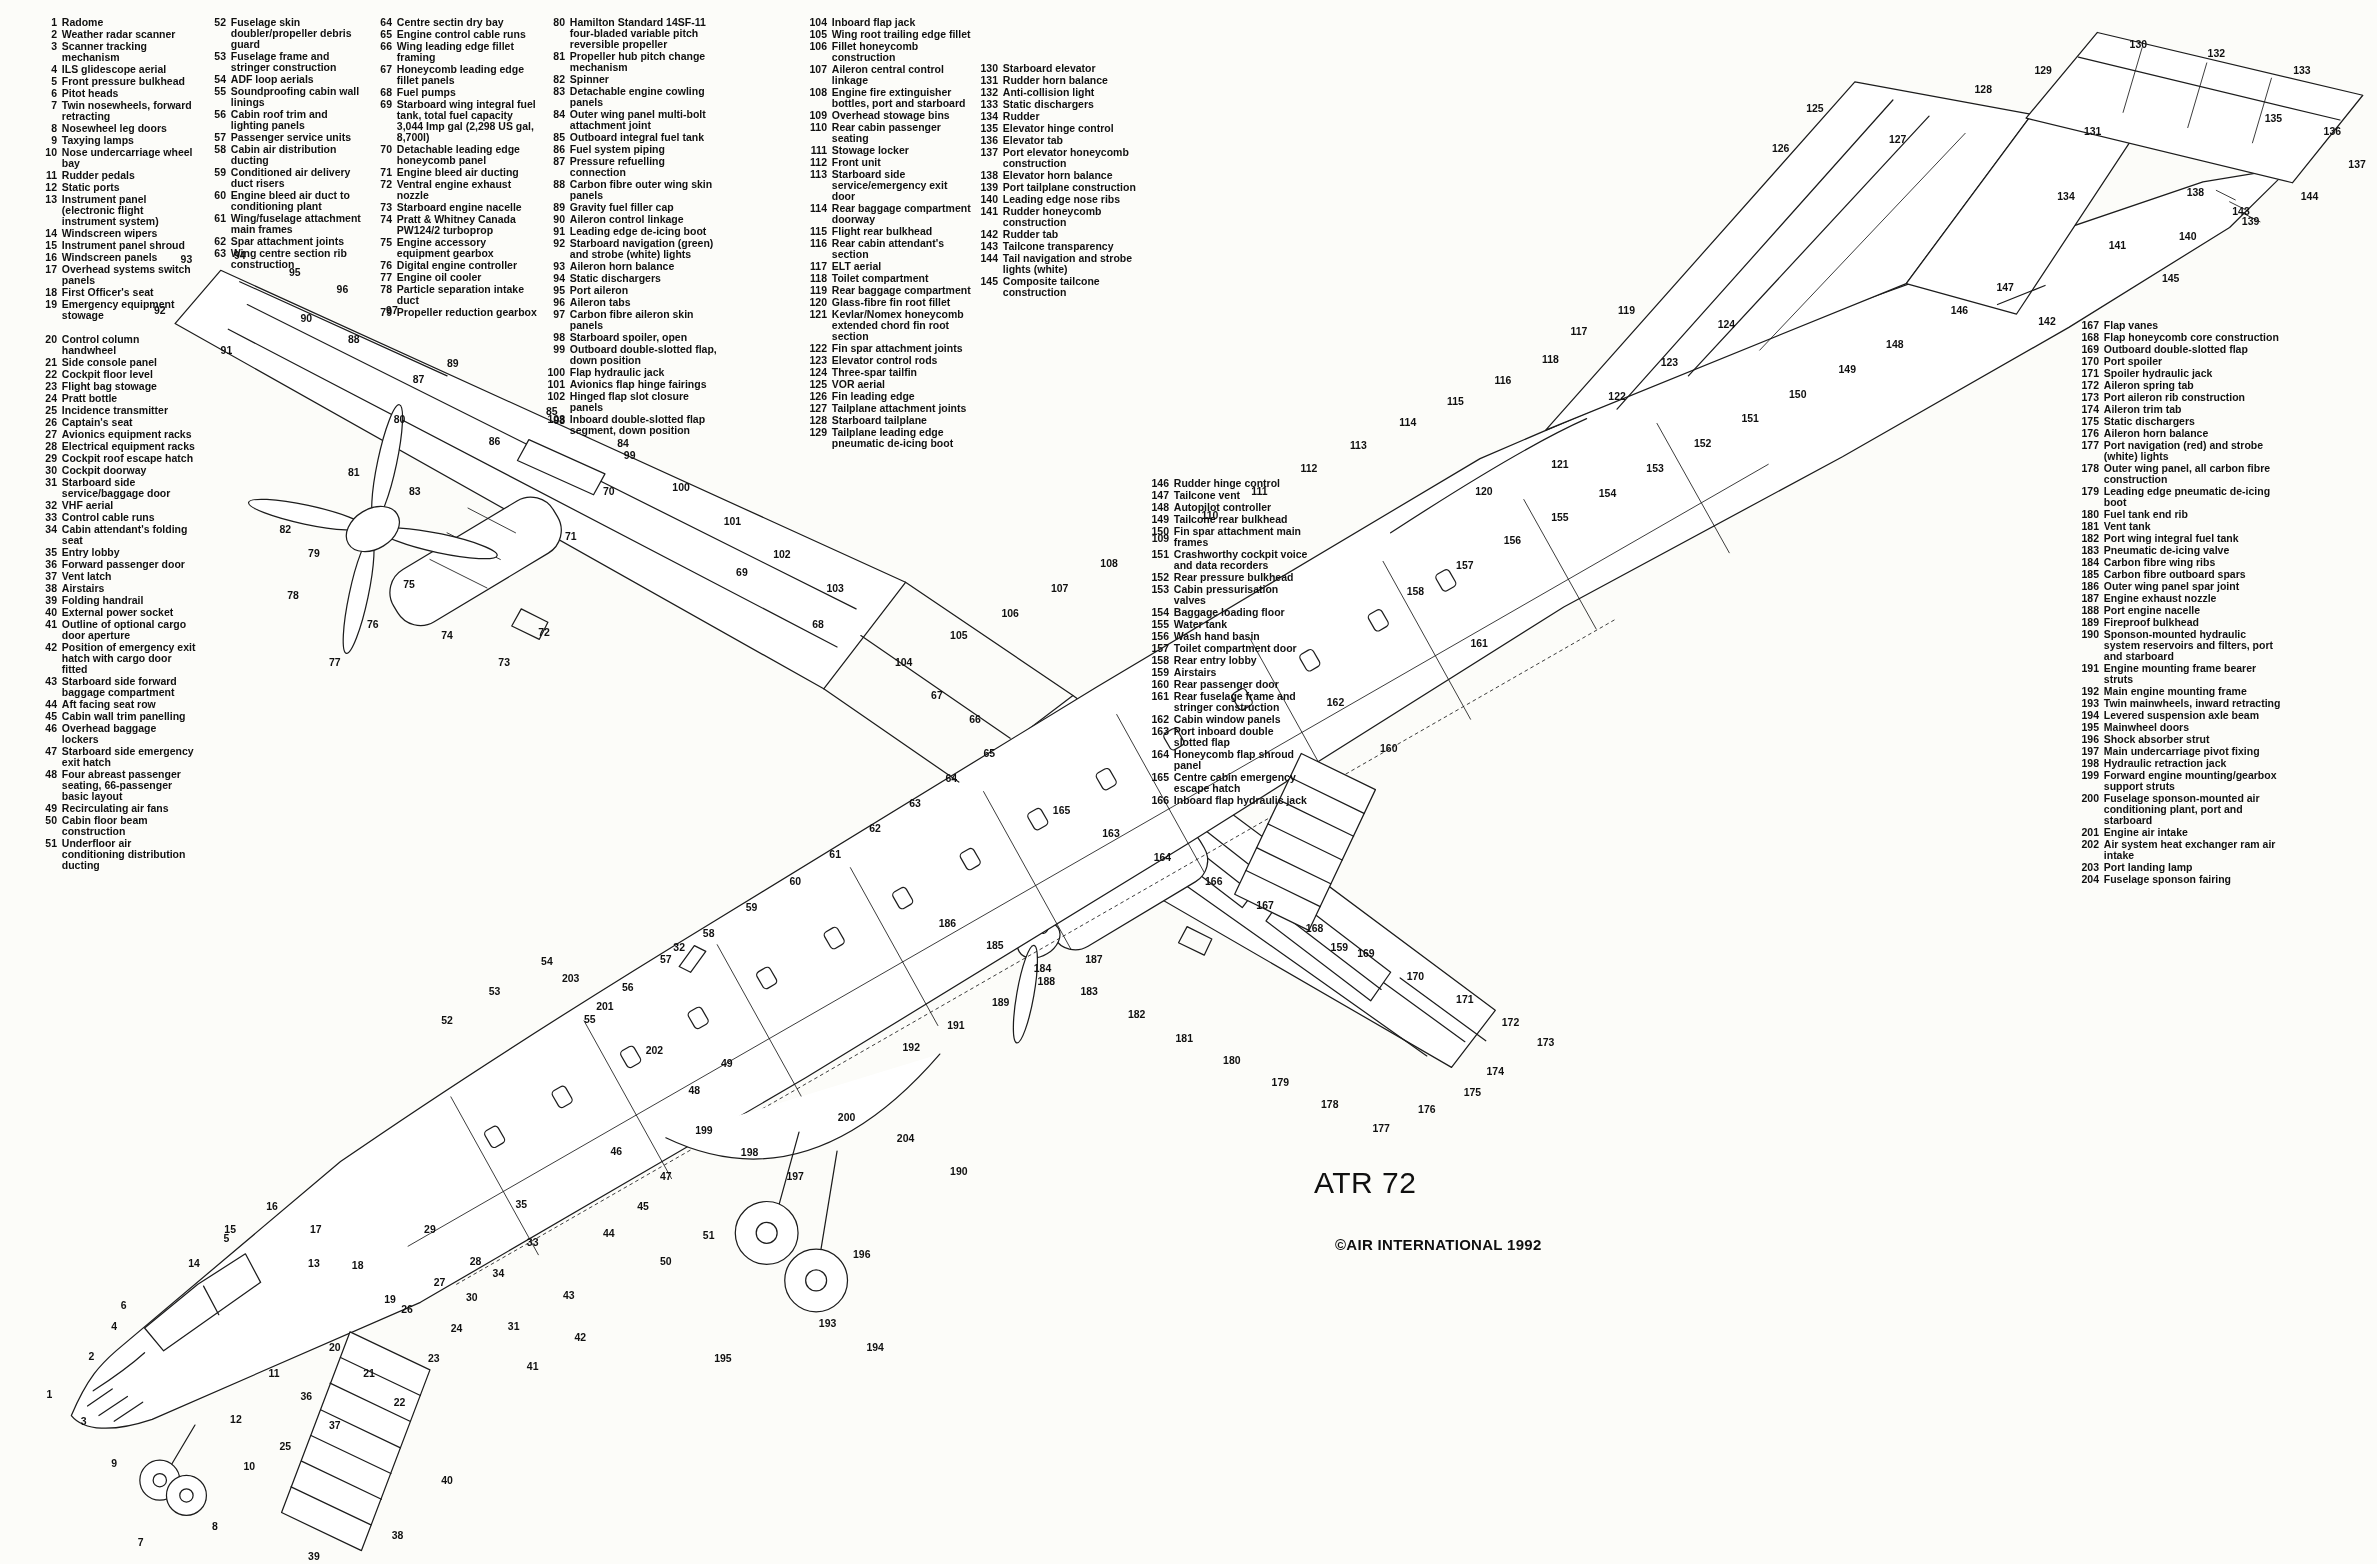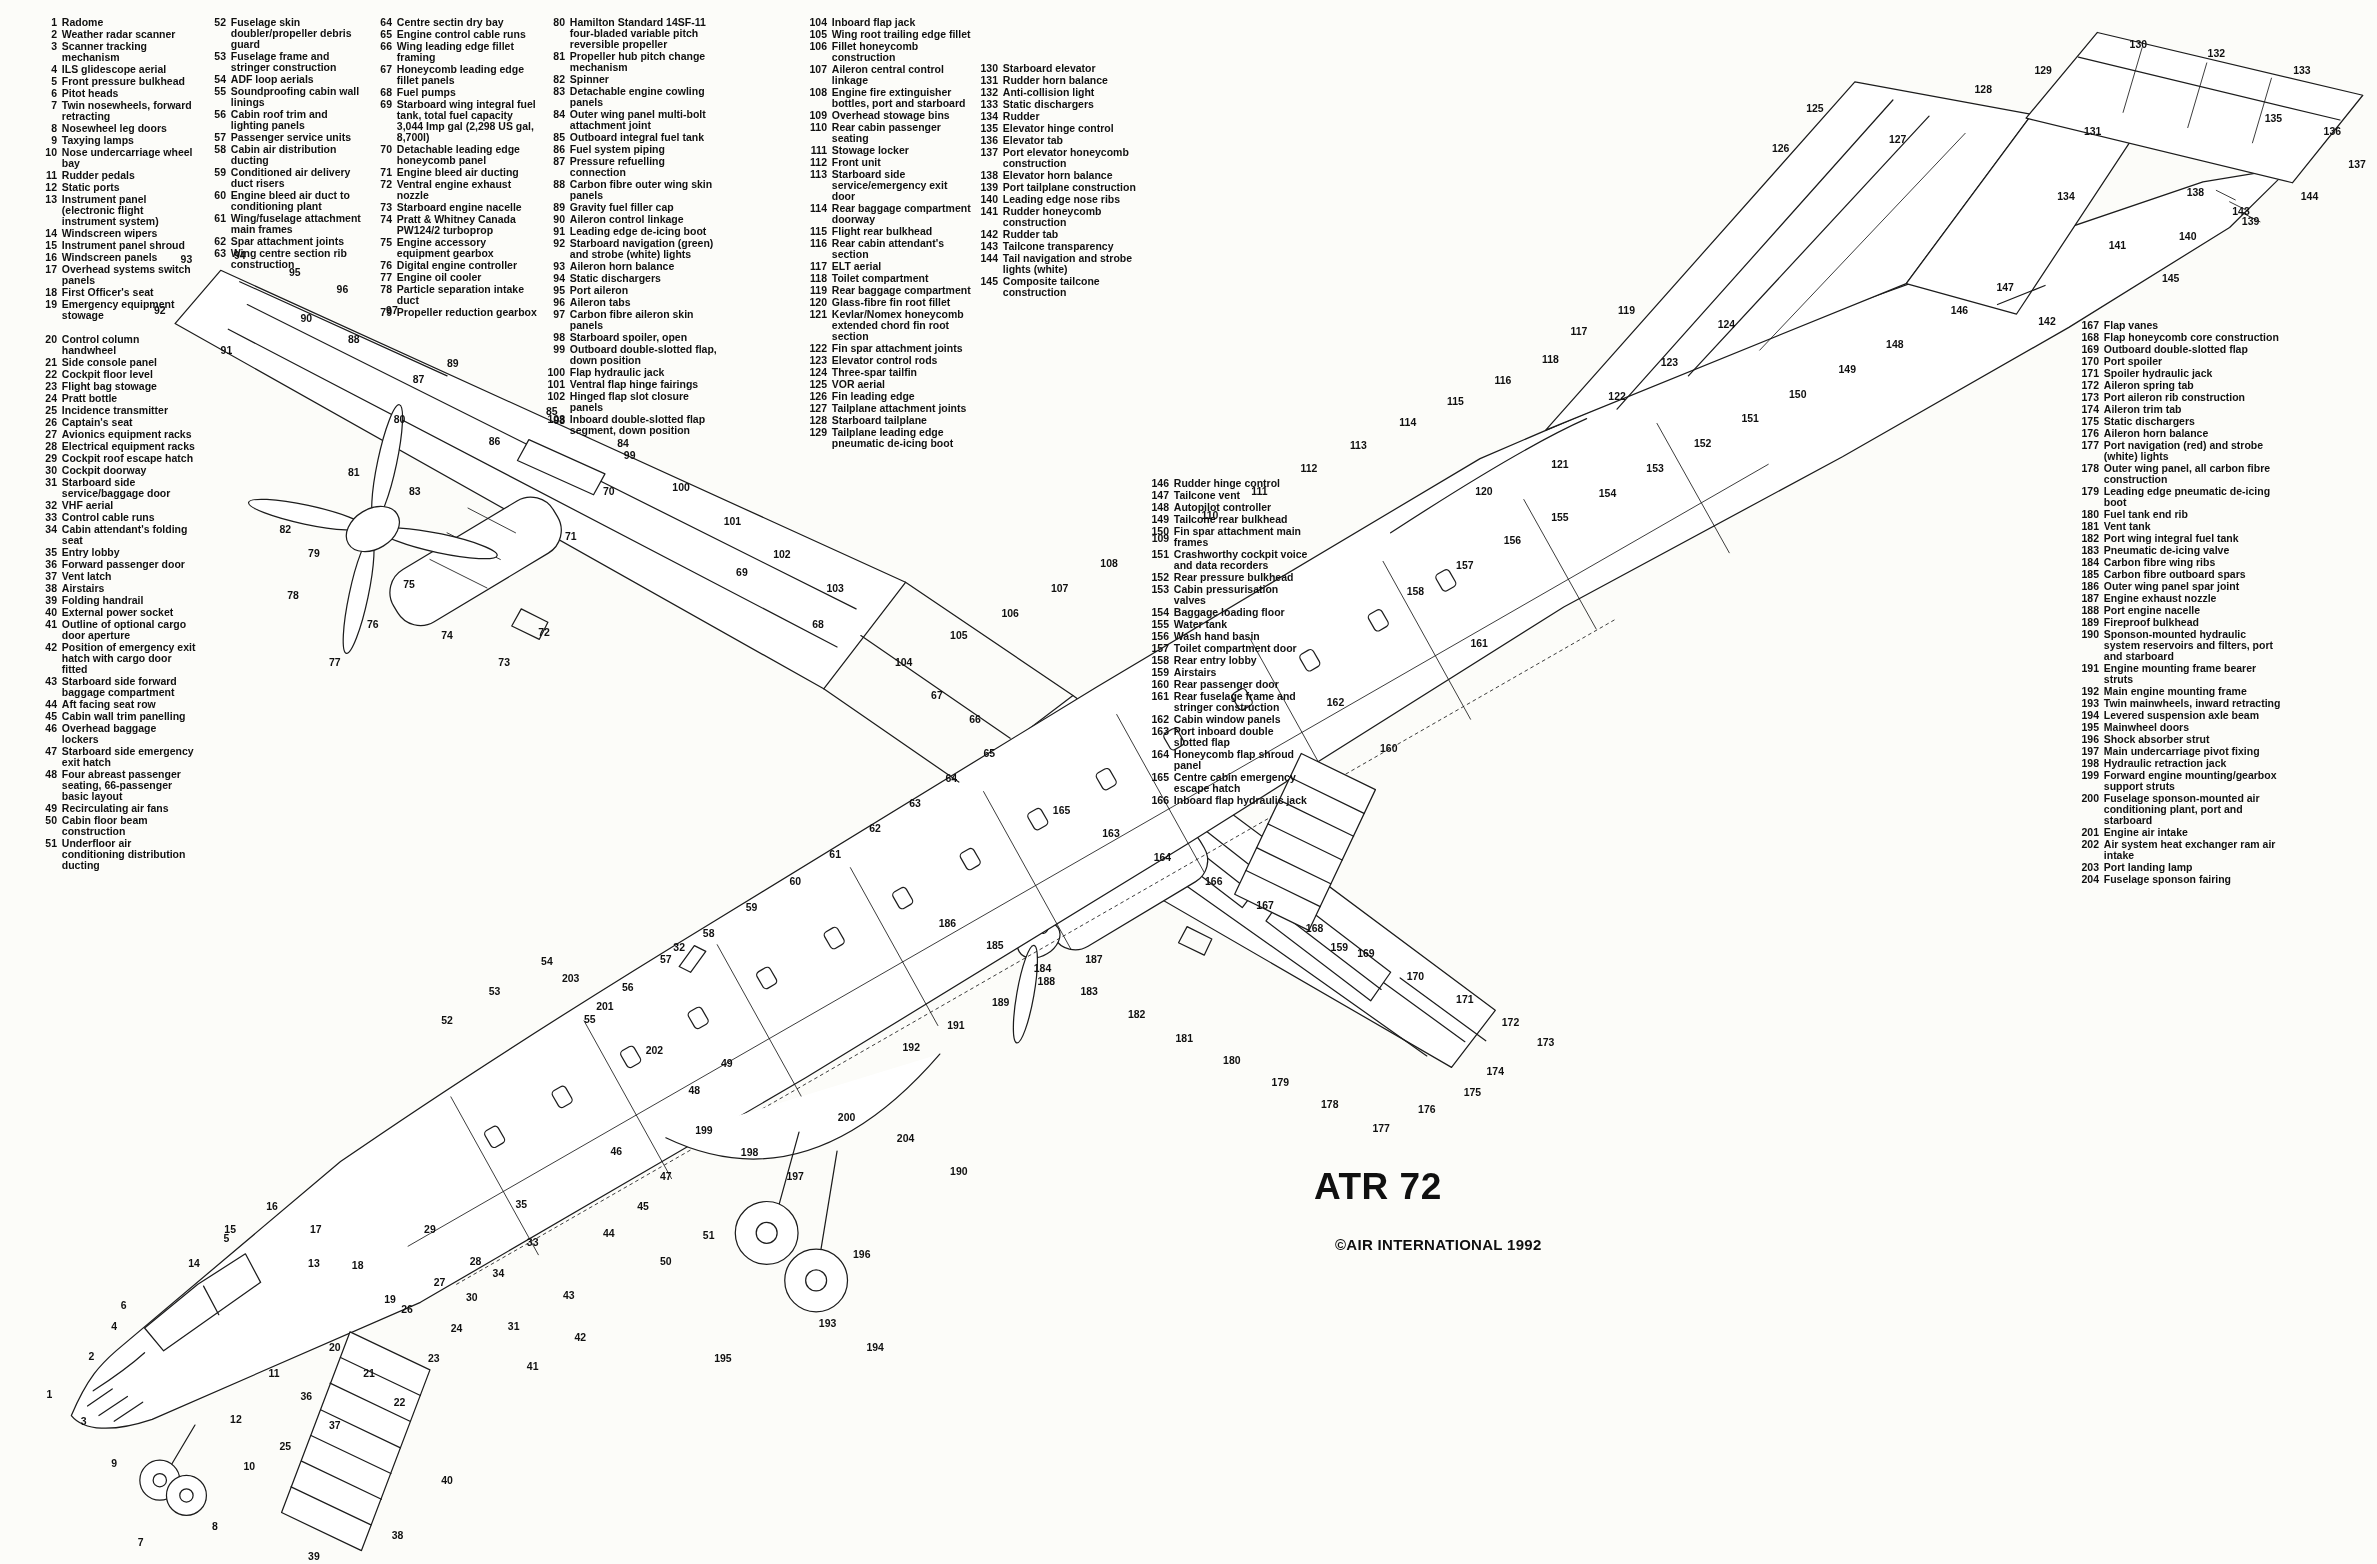--- a/index.html
+++ b/index.html
@@ -5,21 +5,21 @@
   html,body{margin:0;padding:0;background:#d8d8d2;}
   .canvas{position:relative;width:2378px;height:1565px;background:#fcfcf9;overflow:hidden;
           font-family:"Liberation Sans",sans-serif;color:#101010;}
   .drawing{position:absolute;left:0;top:0;width:2378px;height:1565px;}
   .col{position:absolute;}
   .item{display:grid;grid-template-columns:23px 1fr;column-gap:4.8px;
         font-size:10.5px;line-height:11px;font-weight:700;margin-bottom:1px;}
   .item.gap{margin-top:13.3px;}
   .num{text-align:right;}
   .txt{text-align:left;}
-  .title{position:absolute;left:1314px;top:1166px;font-size:37px;font-weight:700;letter-spacing:0.5px;}
+  .title{position:absolute;left:1314px;top:1166px;font-size:30px;font-weight:400;letter-spacing:0.5px;}
   .copyright{position:absolute;left:1335px;top:1236px;font-size:15px;font-weight:700;letter-spacing:0.3px;}
   svg text.callout{font-family:"Liberation Sans",sans-serif;font-size:11px;font-weight:700;fill:#101010;text-anchor:middle;}
 </style>
 </head>
 <body>
 
 <div class="canvas">
 
   <svg class="drawing" viewBox="0 0 2500 1645">
     <g stroke="#1c1c1c" fill="none" stroke-width="1.3" stroke-linejoin="round" stroke-linecap="round">
@@ -765,21 +765,21 @@
       <div class="item">
         <span class="num">99</span>
         <span class="txt">Outboard double-slotted flap, down position</span>
       </div>
       <div class="item">
         <span class="num">100</span>
         <span class="txt">Flap hydraulic jack</span>
       </div>
       <div class="item">
         <span class="num">101</span>
-        <span class="txt">Ventral flap hinge fairings</span>
+        <span class="txt">Avionics flap hinge fairings</span>
       </div>
       <div class="item">
         <span class="num">102</span>
         <span class="txt">Hinged flap slot closure panels</span>
       </div>
       <div class="item">
         <span class="num">103</span>
         <span class="txt">Inboard double-slotted flap segment, down position</span>
       </div>
     </div>

